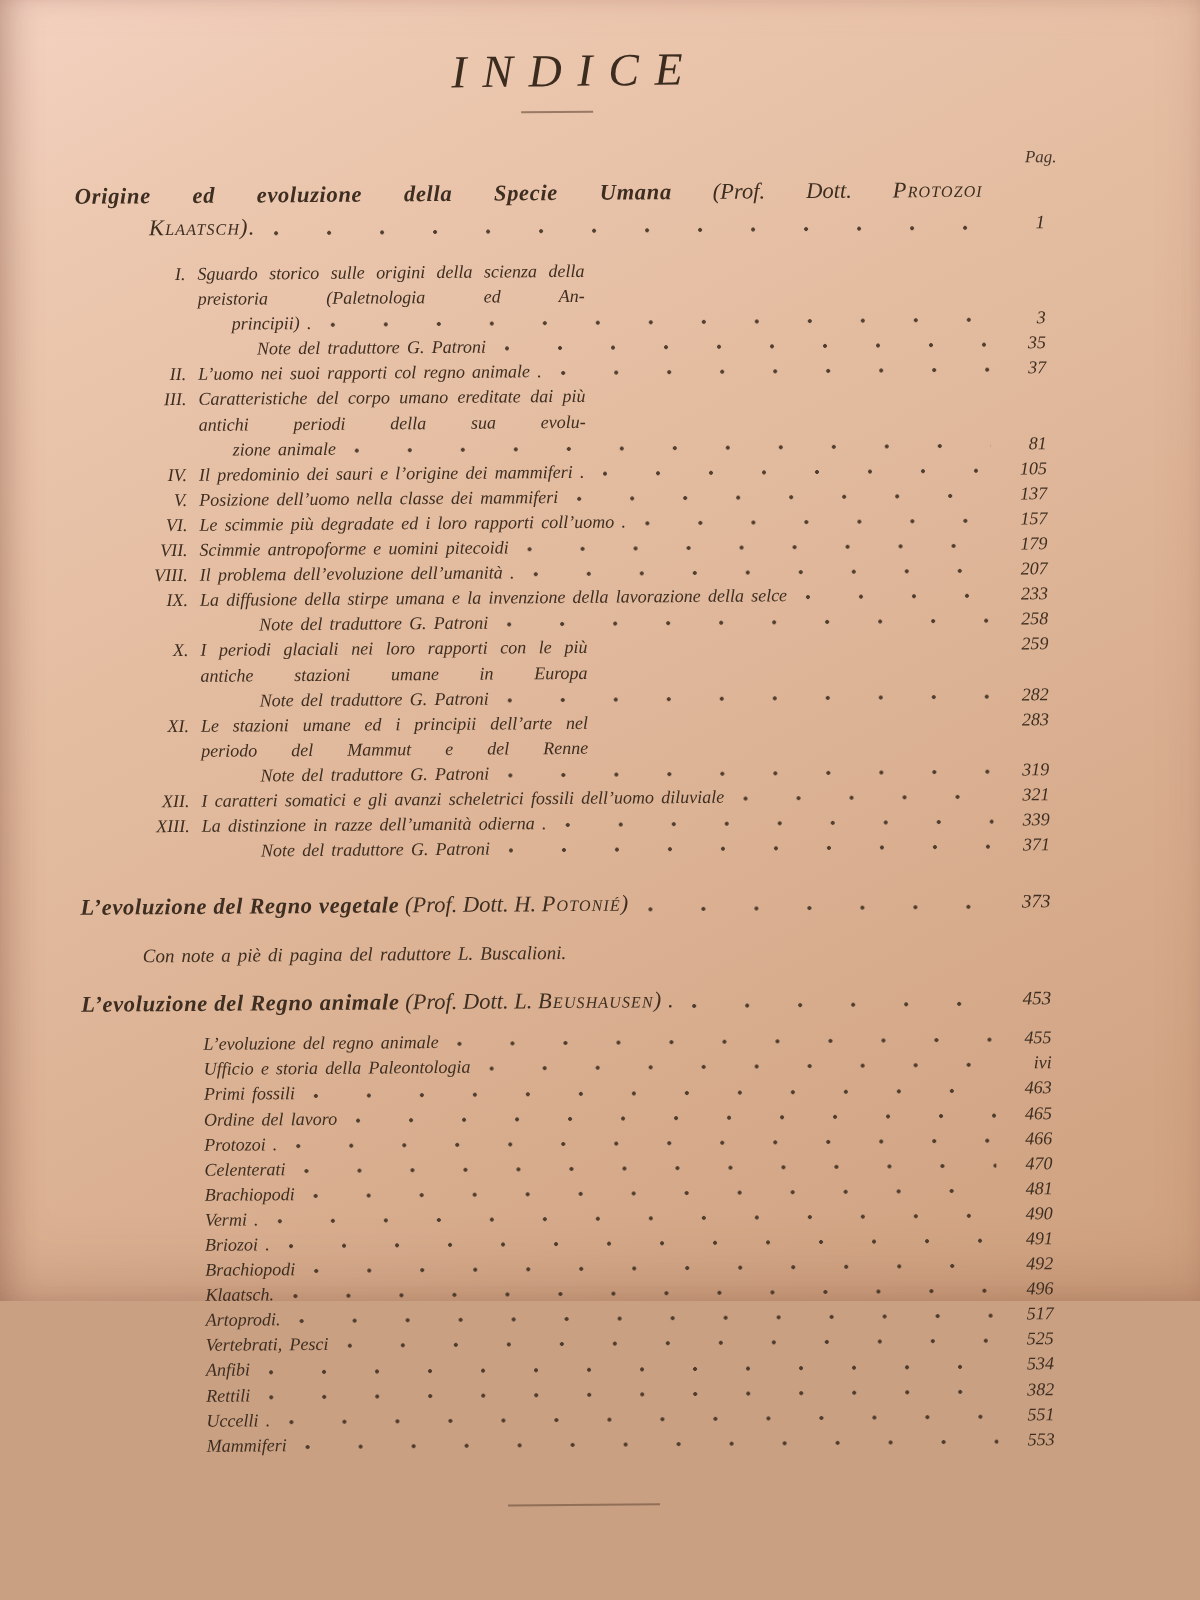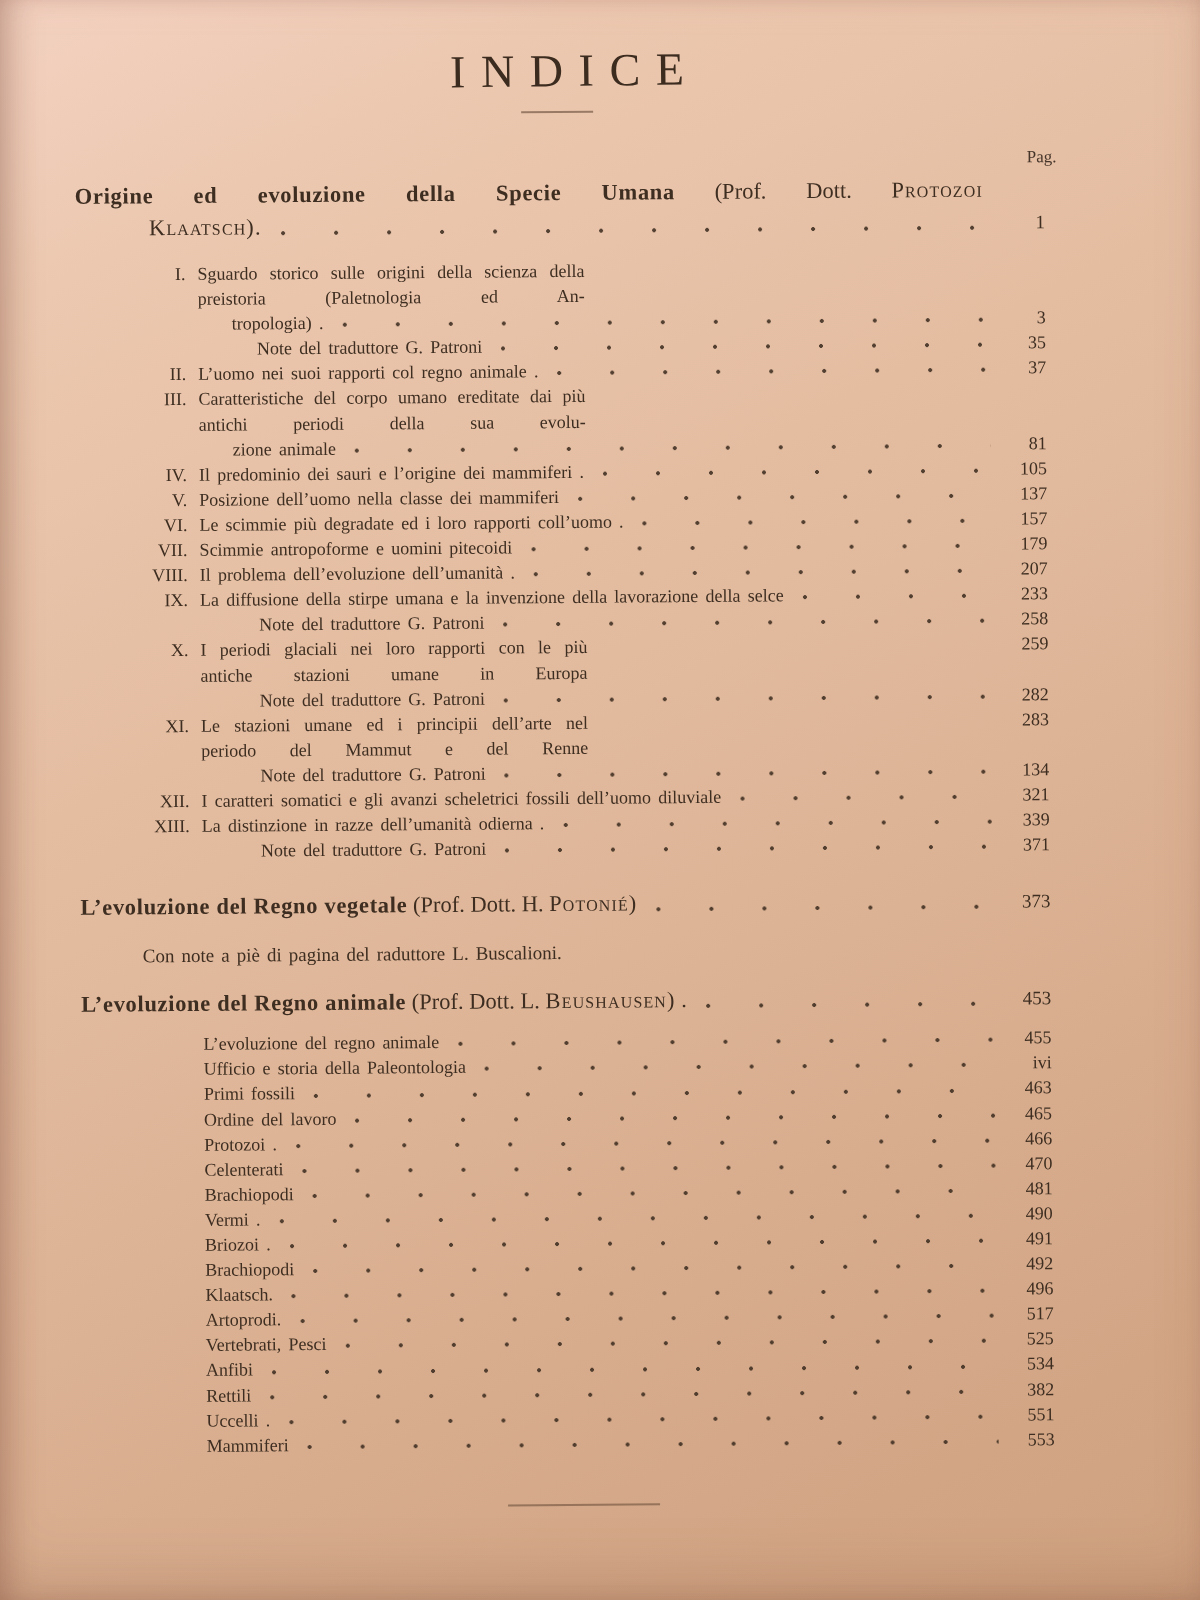--- a/index.html
+++ b/index.html
@@ -3,27 +3,28 @@
 <meta charset="utf-8">
 <style>
   html,body{margin:0;padding:0;}
   body{
     width:1200px;height:1600px;
     font-family:"Liberation Serif","DejaVu Serif",serif;
     background:#caa083;
     overflow:hidden;
   }
   .page{
-    position:relative;width:1200px;height:1600px;
+    position:relative;width:1200px;height:1301px;
     background:linear-gradient(152deg,#f3d2c1 0%,#ecc8b0 14%,#e4bda1 38%,#dcb294 62%,#d3a787 84%,#cfa17f 100%);
     box-shadow:inset 22px 0 30px -14px rgba(110,62,45,.30),
                inset -6px 0 18px -10px rgba(110,62,45,.15),
                inset 0 -36px 70px -28px rgba(115,66,42,.28),
                inset 0 10px 40px -20px rgba(230,170,160,.35);
     color:#3e2e21;
+    font-style:italic;
   }
   .content{
     position:absolute;left:78px;top:0;width:970px;
     transform:rotate(-0.45deg);
     transform-origin:50% 40%;
   }
   .title{
     margin-top:44px;
     text-align:center;
     font-size:46px;
@@ -124,21 +125,21 @@
 
     <div class="toc">
         <div class="row fill no-leader">
     <span class="num">I.</span>
     <span class="text">Sguardo storico sulle origini della scienza della preistoria (Paletnologia ed An-</span>
     <span class="leader"></span>
     <span class="pg"></span>
   </div>
         <div class="row indent-cont">
 
-    <span class="text">tropologia) .</span>
+    <span class="text">principii) .</span>
     <span class="leader"></span>
     <span class="pg">3</span>
   </div>
         <div class="row indent-note">
 
     <span class="text">Note del traduttore G. Patroni</span>
     <span class="leader"></span>
     <span class="pg">35</span>
   </div>
         <div class="row">
@@ -216,21 +217,21 @@
         <div class="row fill no-leader">
     <span class="num">XI.</span>
     <span class="text">Le stazioni umane ed i principii dell’arte nel periodo del Mammut e del Renne</span>
     <span class="leader"></span>
     <span class="pg">283</span>
   </div>
         <div class="row indent-note">
 
     <span class="text">Note del traduttore G. Patroni</span>
     <span class="leader"></span>
-    <span class="pg">134</span>
+    <span class="pg">319</span>
   </div>
         <div class="row">
     <span class="num">XII.</span>
     <span class="text">I caratteri somatici e gli avanzi scheletrici fossili dell’uomo diluviale</span>
     <span class="leader"></span>
     <span class="pg">321</span>
   </div>
         <div class="row">
     <span class="num">XIII.</span>
     <span class="text">La distinzione in razze dell’umanità odierna .</span>

